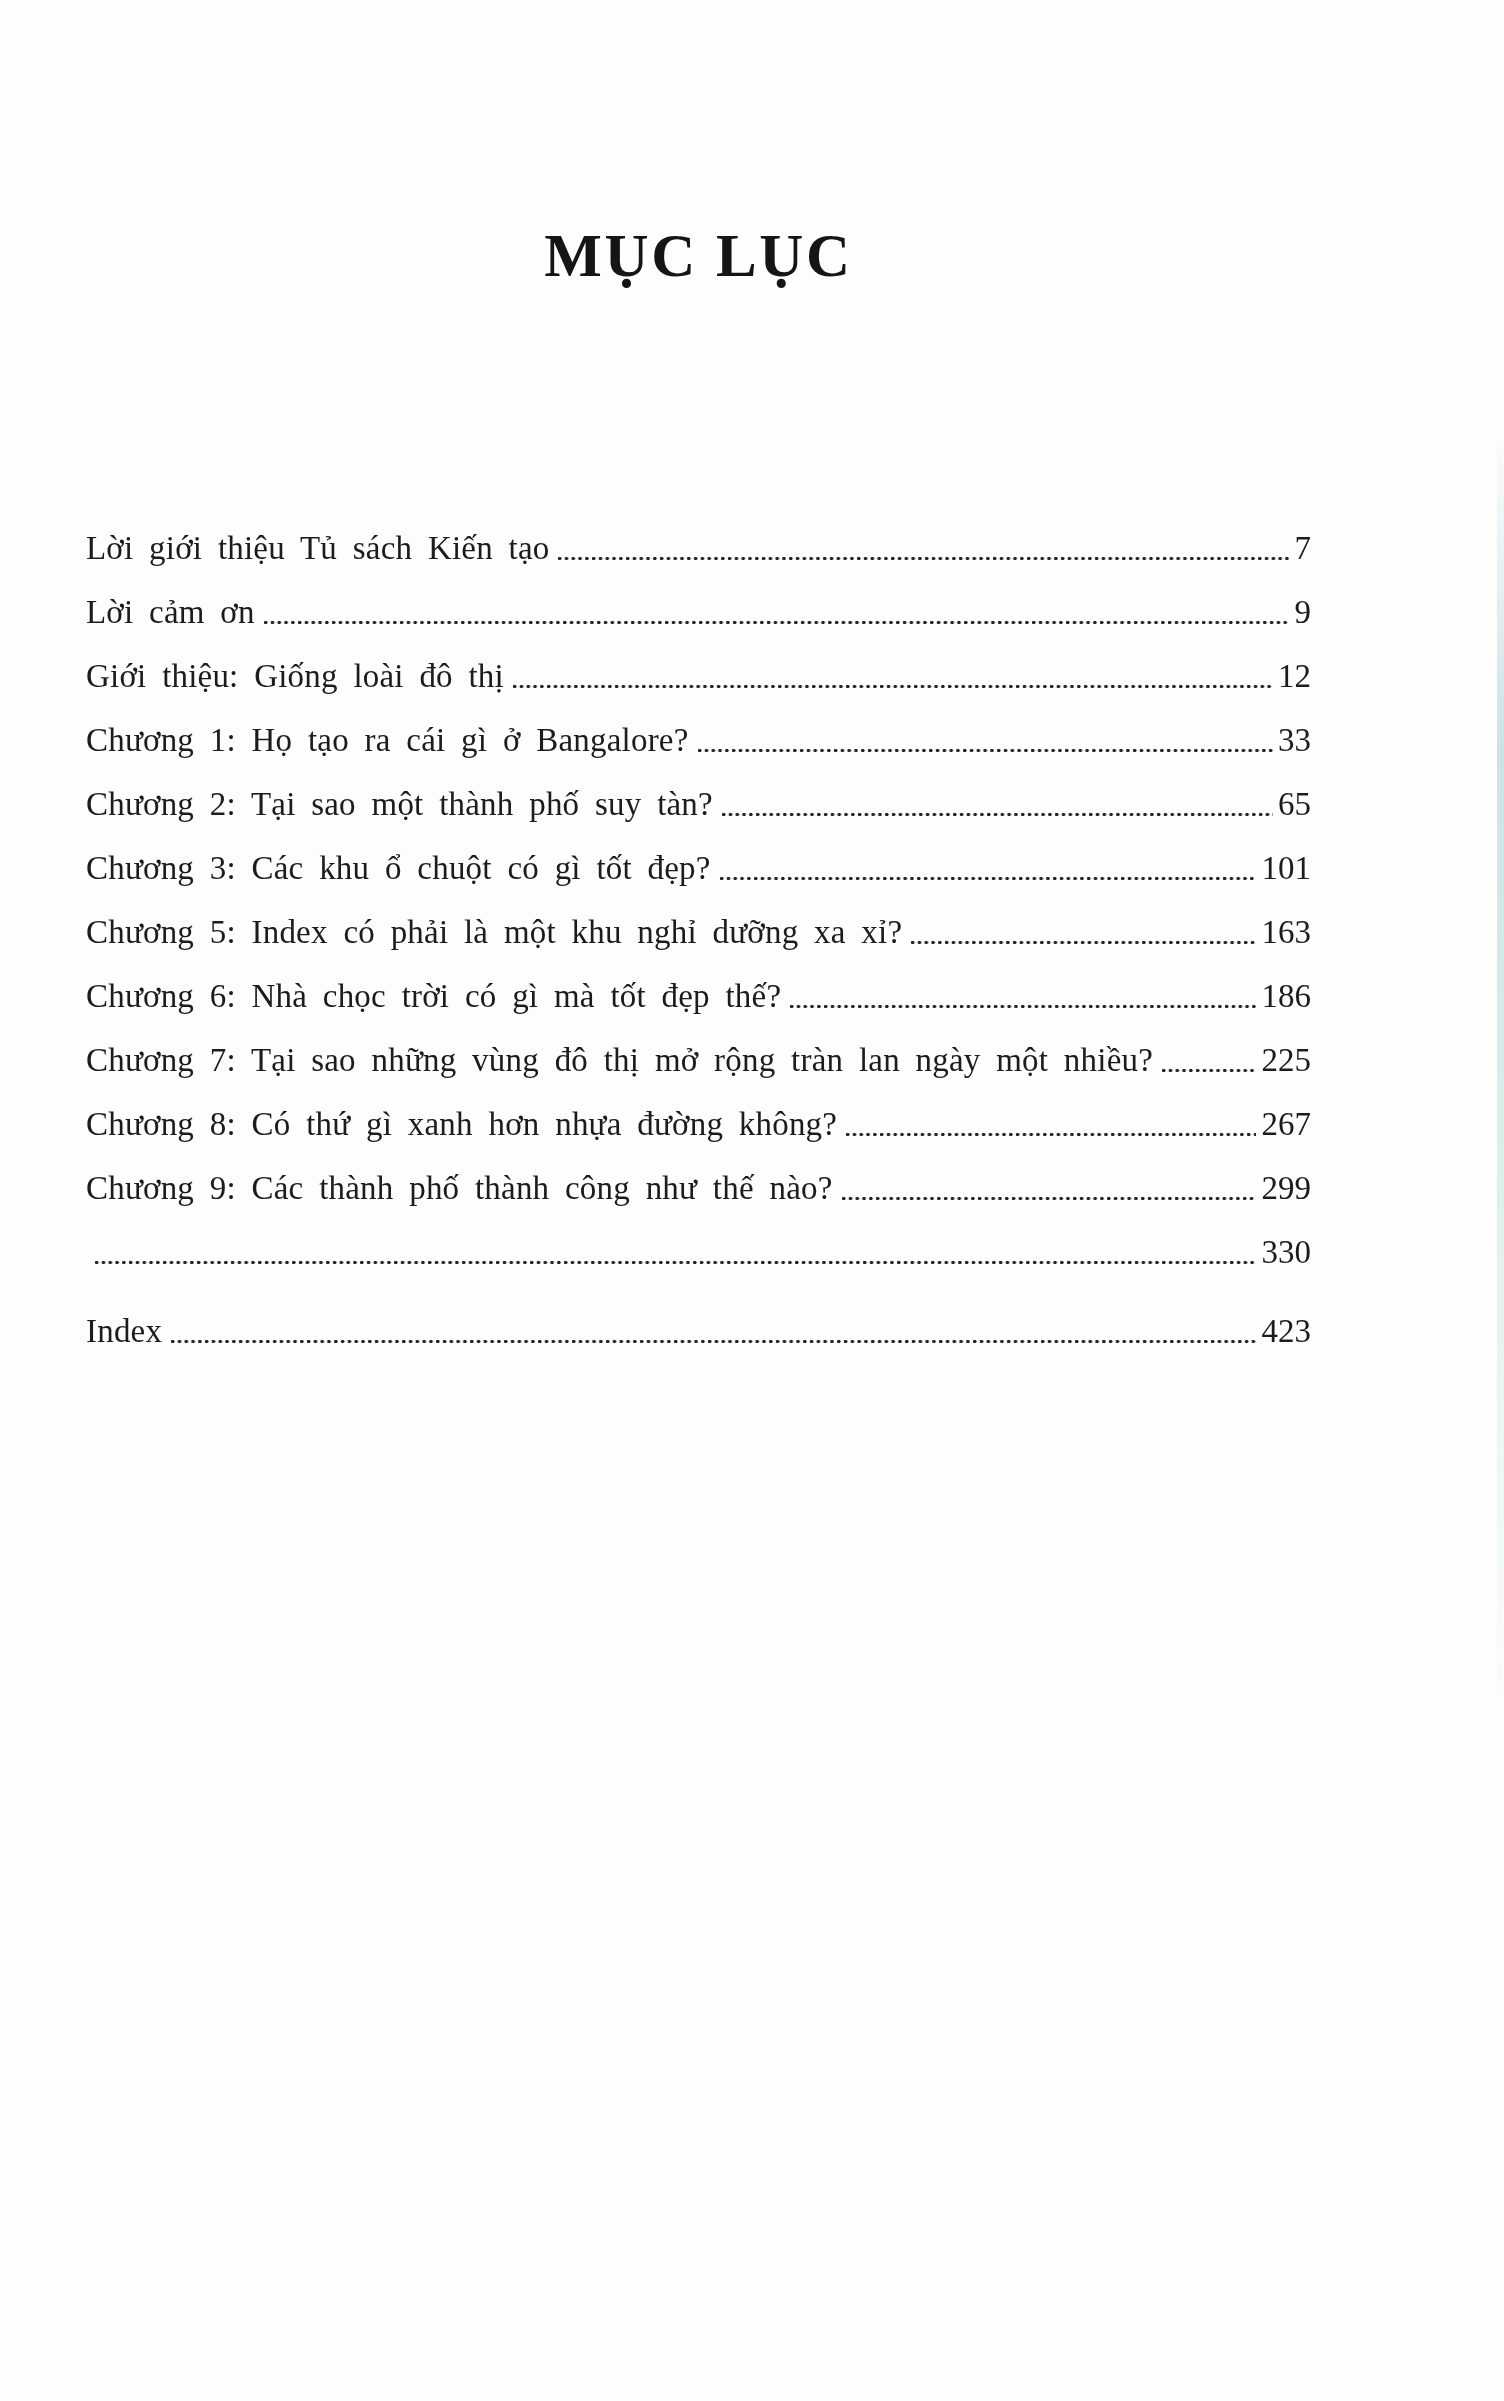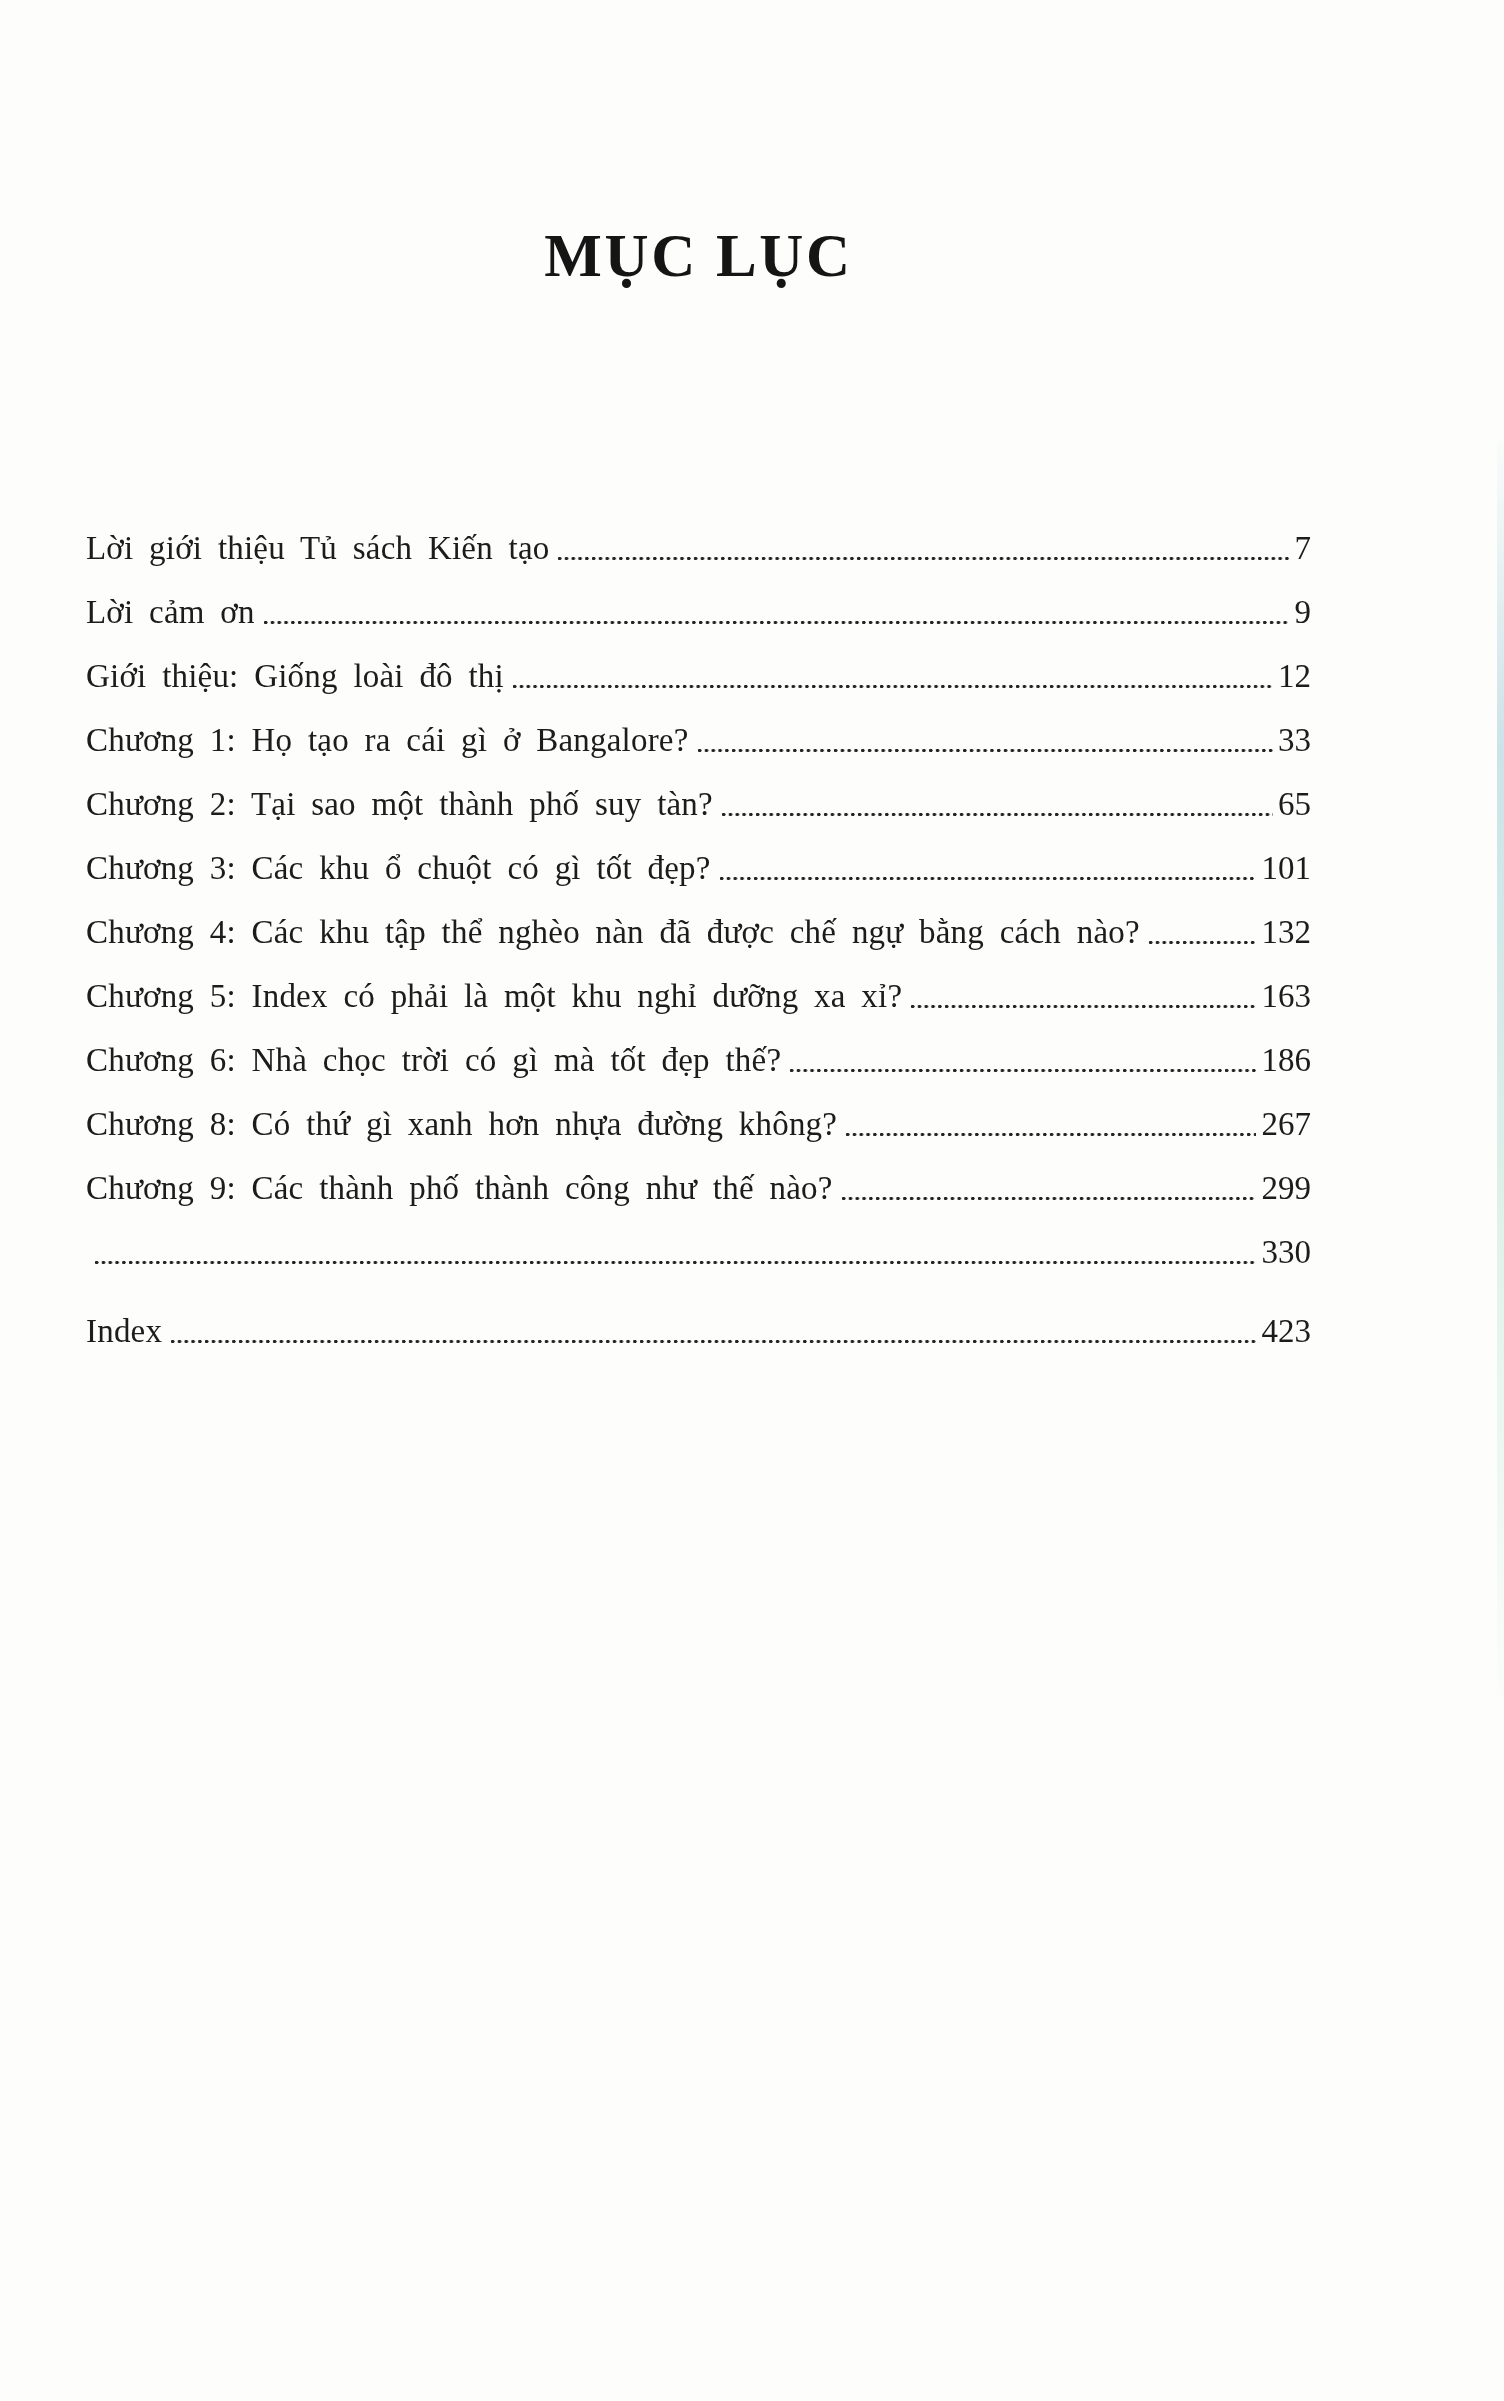--- a/index.html
+++ b/index.html
@@ -113,38 +113,38 @@
       <span class="dots"></span>
       <span class="pagenum">65</span>
     </div>
 
     <div class="entry">
       <span class="label">Chương 3: Các khu ổ chuột có gì tốt đẹp?</span>
       <span class="dots"></span>
       <span class="pagenum">101</span>
     </div>
 
-    <div class="entry">
-      <span class="label">Chương 4: Các khu tập thể nghèo nàn đã được chế ngự bằng cách nào?</span>
-      <span class="dots"></span>
-      <span class="pagenum">132</span>
-    </div>
 
     <div class="entry">
       <span class="label">Chương 5: Index có phải là một khu nghỉ dưỡng xa xỉ?</span>
       <span class="dots"></span>
       <span class="pagenum">163</span>
     </div>
 
     <div class="entry">
       <span class="label">Chương 6: Nhà chọc trời có gì mà tốt đẹp thế?</span>
       <span class="dots"></span>
       <span class="pagenum">186</span>
     </div>
 
+    <div class="entry">
+      <span class="label">Chương 7: Tại sao những vùng đô thị mở rộng tràn lan ngày một nhiều?</span>
+      <span class="dots"></span>
+      <span class="pagenum">225</span>
+    </div>
 
     <div class="entry">
       <span class="label">Chương 8: Có thứ gì xanh hơn nhựa đường không?</span>
       <span class="dots"></span>
       <span class="pagenum">267</span>
     </div>
 
     <div class="entry">
       <span class="label">Chương 9: Các thành phố thành công như thế nào?</span>
       <span class="dots"></span>

